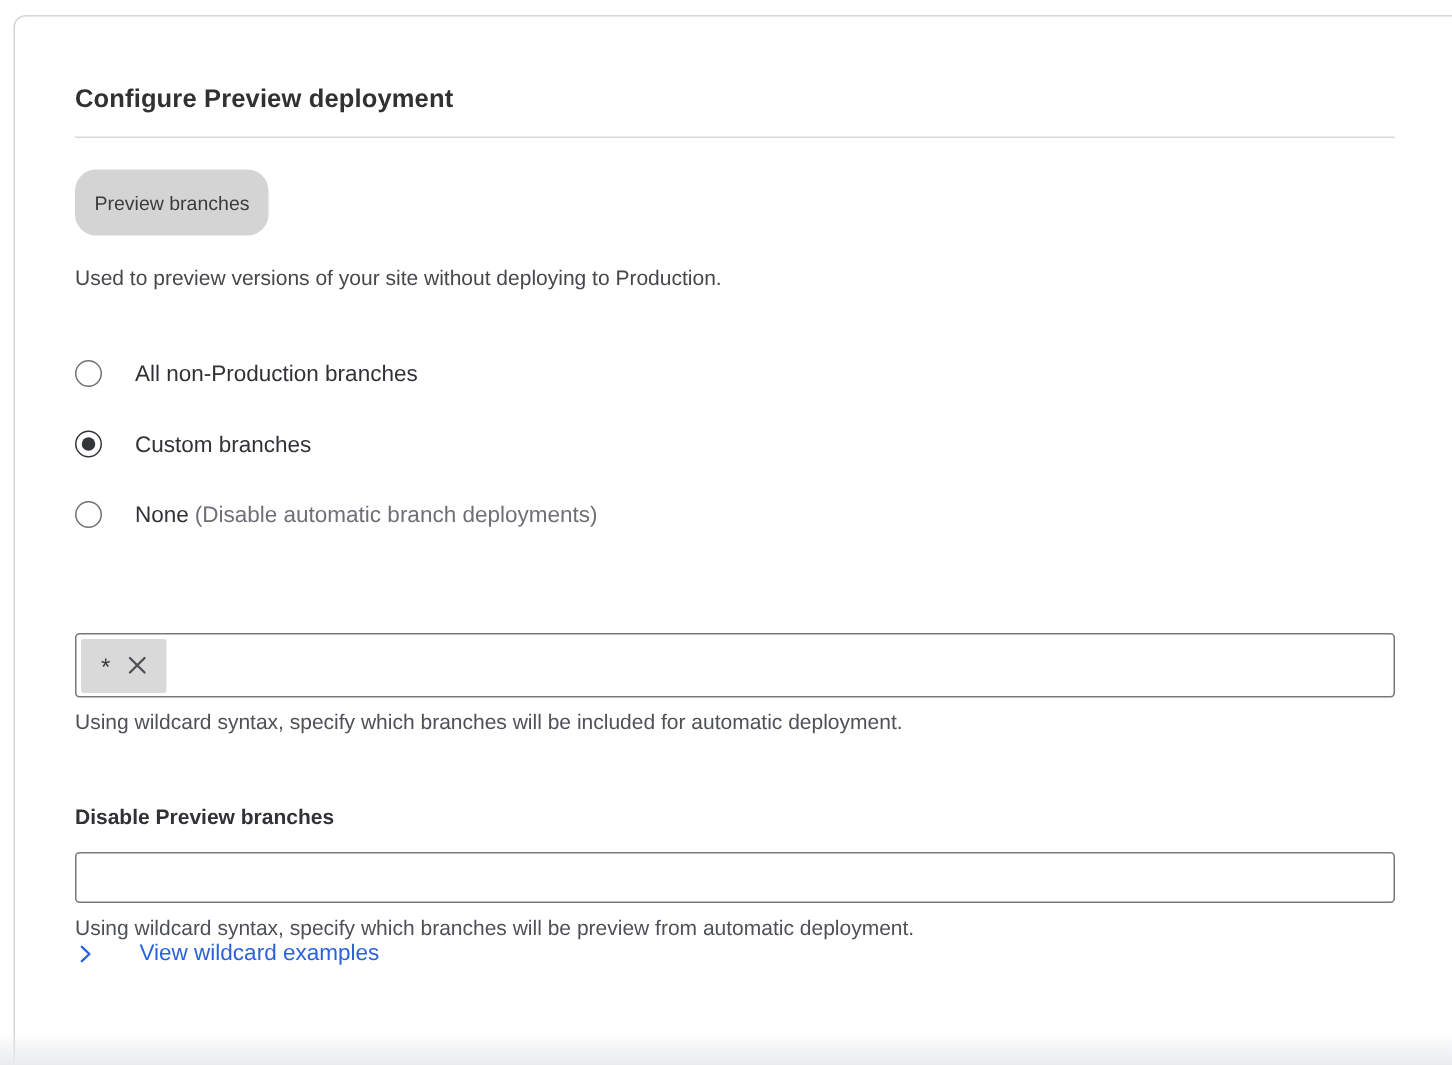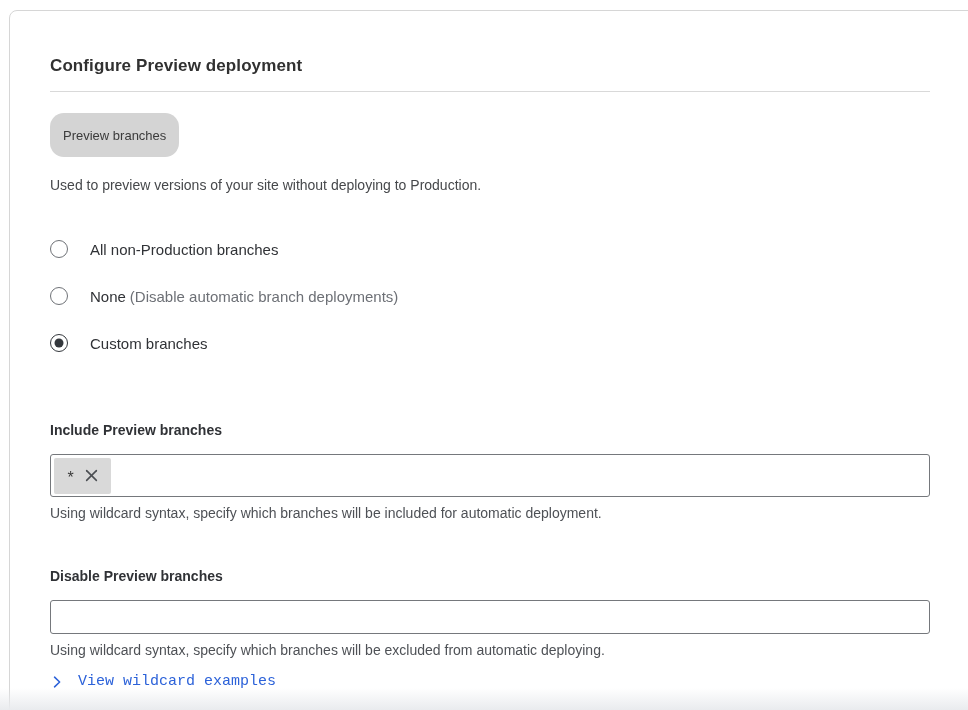--- a/index.html
+++ b/index.html
@@ -59,22 +59,22 @@
   .chip .star{position:relative;top:2px;font-size:16px;}
   .chip-x{display:inline-flex;align-items:center;cursor:pointer;}
   .helper{margin-top:7px;font-size:14px;line-height:18px;color:var(--text-helper);}
   .exclude-section{margin-top:46px;}
   .text-input{
     margin-top:16px;width:880px;height:34px;border:1px solid var(--input-border);
     border-radius:3px;background:#fff;font-size:14px;padding:0 10px;
     font-family:inherit;color:var(--text-dark);display:block;outline:none;
   }
   .link-row{
-    margin-top:14px;display:inline-flex;align-items:center;gap:14px;
-    color:var(--link-blue);font-size:15px;text-decoration:none;cursor:pointer;font-family:Liberation Mono, monospace;
+    display:inline-flex;align-items:center;gap:29px;
+    color:var(--link-blue);font-size:15px;text-decoration:none;cursor:pointer;
   }
   .link-row svg{display:block;}
   .bottom-fade{
     position:absolute;left:0;right:0;bottom:0;height:22px;z-index:5;
     background:linear-gradient(180deg,rgba(233,235,238,0) 0%,#e9ebee 100%);
     pointer-events:none;
   }
 </style>
 </head>
 <body>
@@ -92,56 +92,55 @@
 
       <div class="radio-group">
 
         <label class="radio-row">
           <span class="radio"></span>
           <span class="radio-label">
             <span>All non-Production branches</span><span class="secondary"></span>
           </span>
         </label>
 
+        <label class="radio-row selected">
+          <span class="radio"></span>
+          <span class="radio-label">
+            <span>Custom branches</span><span class="secondary"></span>
+          </span>
+        </label>
+
         <label class="radio-row">
           <span class="radio"></span>
           <span class="radio-label">
             <span>None</span><span class="secondary">(Disable automatic branch deployments)</span>
           </span>
         </label>
 
-        <label class="radio-row selected">
-          <span class="radio"></span>
-          <span class="radio-label">
-            <span>Custom branches</span><span class="secondary"></span>
-          </span>
-        </label>
-
       </div>
 
       <div class="include-section">
-        <div class="field-label">Include Preview branches</div>
         <div class="tag-input" role="textbox">
           <span class="chip">
             <span class="star">*</span>
             <span class="chip-x">
               <svg width="13" height="13" viewBox="0 0 12 12">
                 <line x1="1.5" y1="1.5" x2="10.5" y2="10.5" stroke="#4b4e52" stroke-width="1.4" stroke-linecap="round"></line>
                 <line x1="10.5" y1="1.5" x2="1.5" y2="10.5" stroke="#4b4e52" stroke-width="1.4" stroke-linecap="round"></line>
               </svg>
             </span>
           </span>
         </div>
         <p class="helper">Using wildcard syntax, specify which branches will be included for automatic deployment.</p>
       </div>
 
       <div class="exclude-section">
         <div class="field-label">Disable Preview branches</div>
         <input class="text-input" type="text" value="" style="">
-        <p class="helper">Using wildcard syntax, specify which branches will be excluded from automatic deploying.</p>
+        <p class="helper">Using wildcard syntax, specify which branches will be preview from automatic deployment.</p>
       </div>
 
       <a class="link-row">
         <svg width="14" height="14" viewBox="0 0 16 16">
           <path d="M5.2 2.5 L11 8 L5.2 13.5" fill="none" stroke="#2c62d9" stroke-width="1.8" stroke-linecap="round" stroke-linejoin="round"></path>
         </svg>
         <span>View wildcard examples</span>
       </a>
 
     </div>

